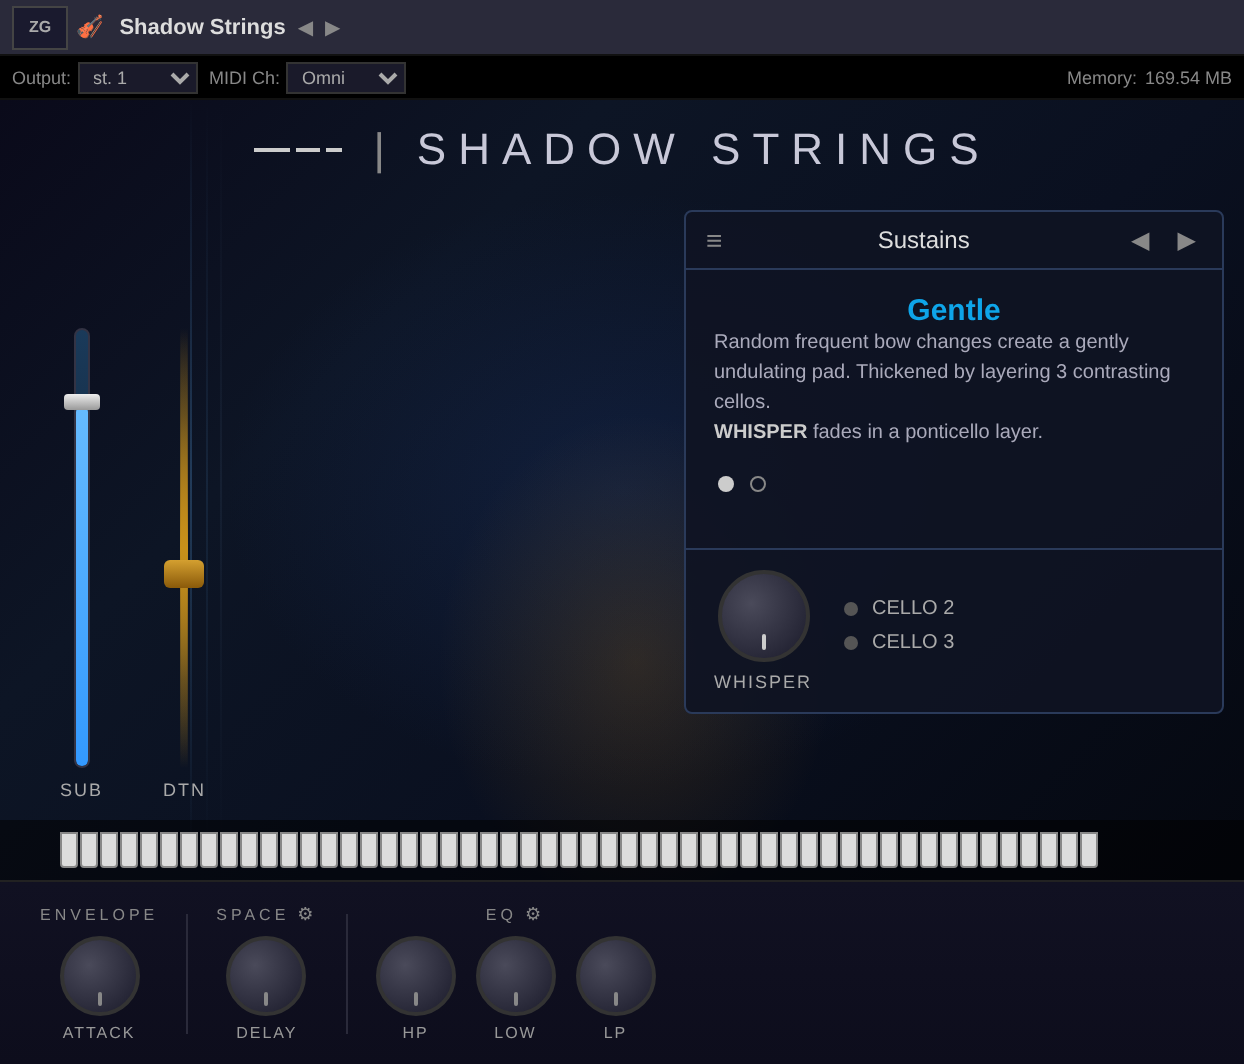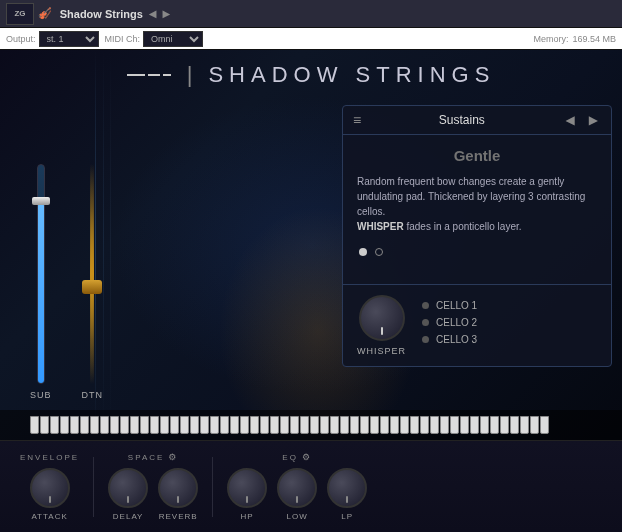--- a/index.html
+++ b/index.html
@@ -63,21 +63,21 @@
     .top-bar-badge {
       background: #4a4a6a;
       color: #ddd;
       font-size: 9px;
       padding: 1px 4px;
       border-radius: 2px;
     }
 
     
     .sub-bar {
-      background: #ffffff;
+      background: #000000;
       height: 22px;
       display: flex;
       align-items: center;
       padding: 0 6px;
       gap: 6px;
       border-bottom: 1px solid #111;
     }
     .sub-bar-item {
       color: #888;
       font-size: 9px;
@@ -263,25 +263,24 @@
       color: #888;
       font-size: 12px;
       cursor: pointer;
       padding: 0 3px;
     }
 
     .panel-content {
       padding: 12px 14px;
     }
     .panel-preset-name {
-      color: #737373;
+      color: #0ea5e9;
       font-size: 15px;
       font-weight: bold;
       text-align: center;
-      margin-bottom: 10px;
     }
     .panel-description {
       color: #aab;
       font-size: 10px;
       line-height: 1.5;
       text-align: left;
       margin-bottom: 14px;
     }
     .panel-description strong {
       color: #ccc;
@@ -556,24 +555,20 @@
       <div class="whisper-section">
         <div class="knob">
           <div class="knob-indicator"></div>
         </div>
         <span class="knob-label">WHISPER</span>
       </div>
 
       <div class="cello-list">
         <div class="cello-item">
           <div class="cello-dot"></div>
-          <span class="cello-label">CELLO 1</span>
-        </div>
-        <div class="cello-item">
-          <div class="cello-dot"></div>
           <span class="cello-label">CELLO 2</span>
         </div>
         <div class="cello-item">
           <div class="cello-dot"></div>
           <span class="cello-label">CELLO 3</span>
         </div>
       </div>
     </div>
   </div>
 
@@ -660,26 +655,20 @@
       <span>SPACE</span>
       <span class="gear-icon">⚙</span>
     </div>
     <div class="knobs-row">
       <div class="small-knob-wrap">
         <div class="small-knob">
           <div class="small-knob-indicator"></div>
         </div>
         <span class="small-knob-label">DELAY</span>
       </div>
-      <div class="small-knob-wrap">
-        <div class="small-knob">
-          <div class="small-knob-indicator"></div>
-        </div>
-        <span class="small-knob-label">REVERB</span>
-      </div>
     </div>
   </div>
 
   <div class="group-divider"></div>
 
   <div class="control-group">
     <div class="group-label">
       <span>EQ</span>
       <span class="gear-icon">⚙</span>
     </div>

